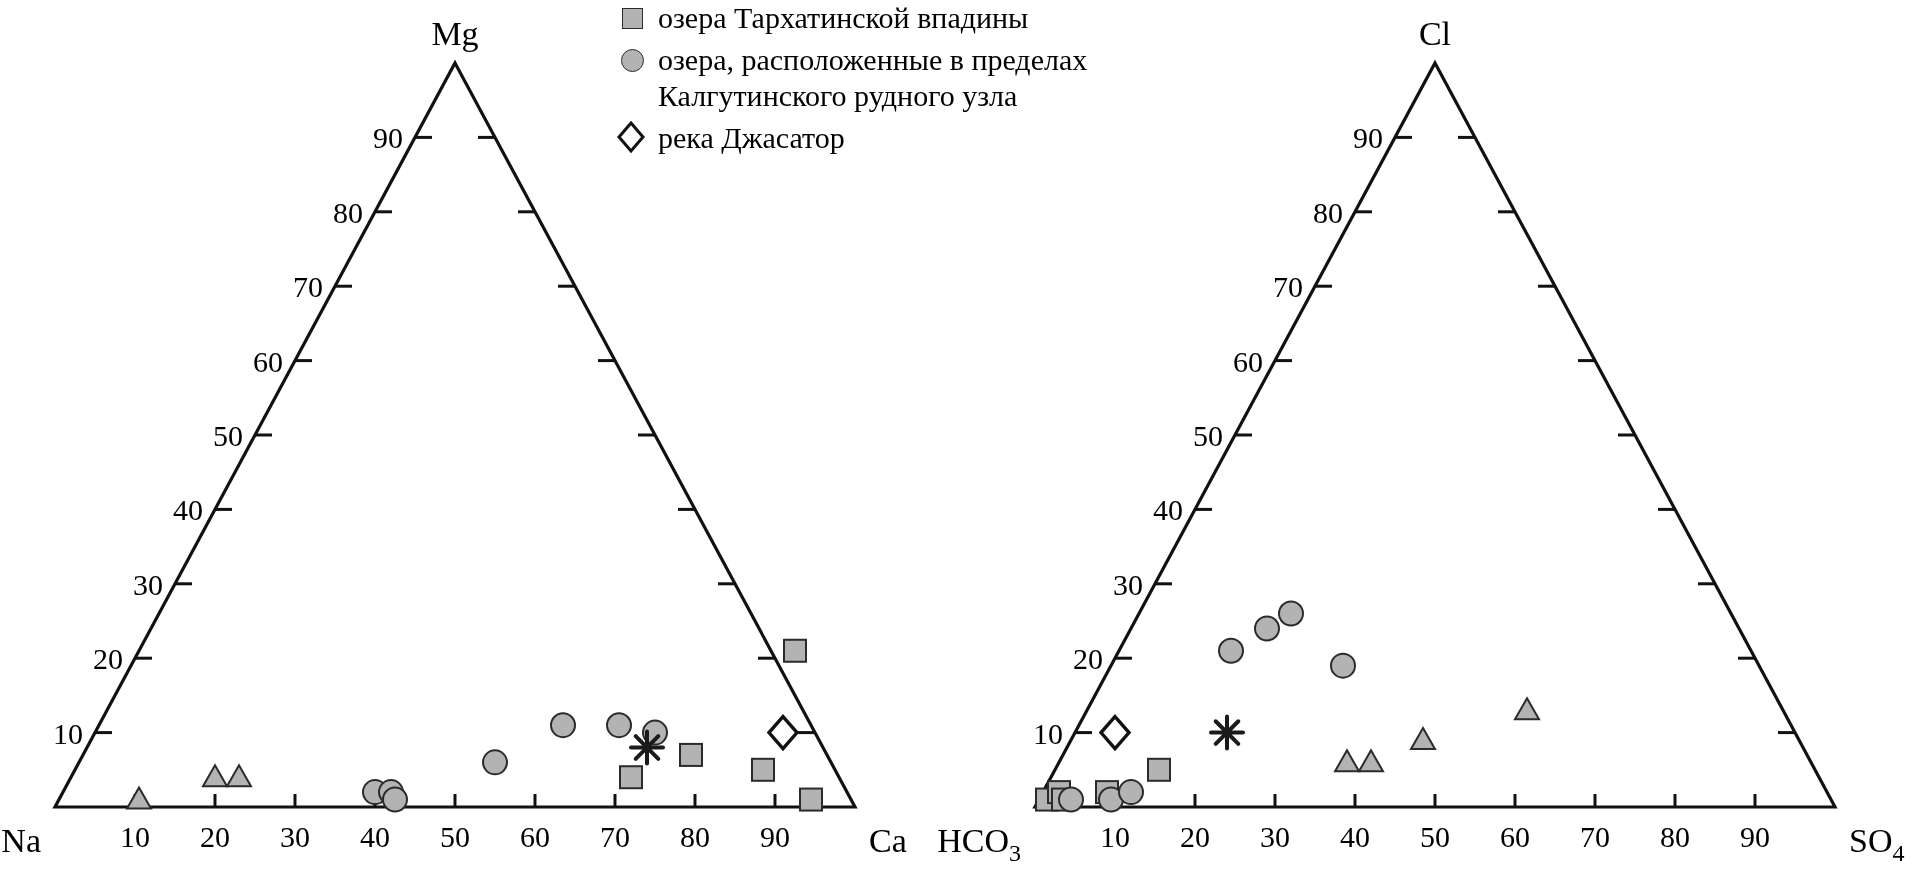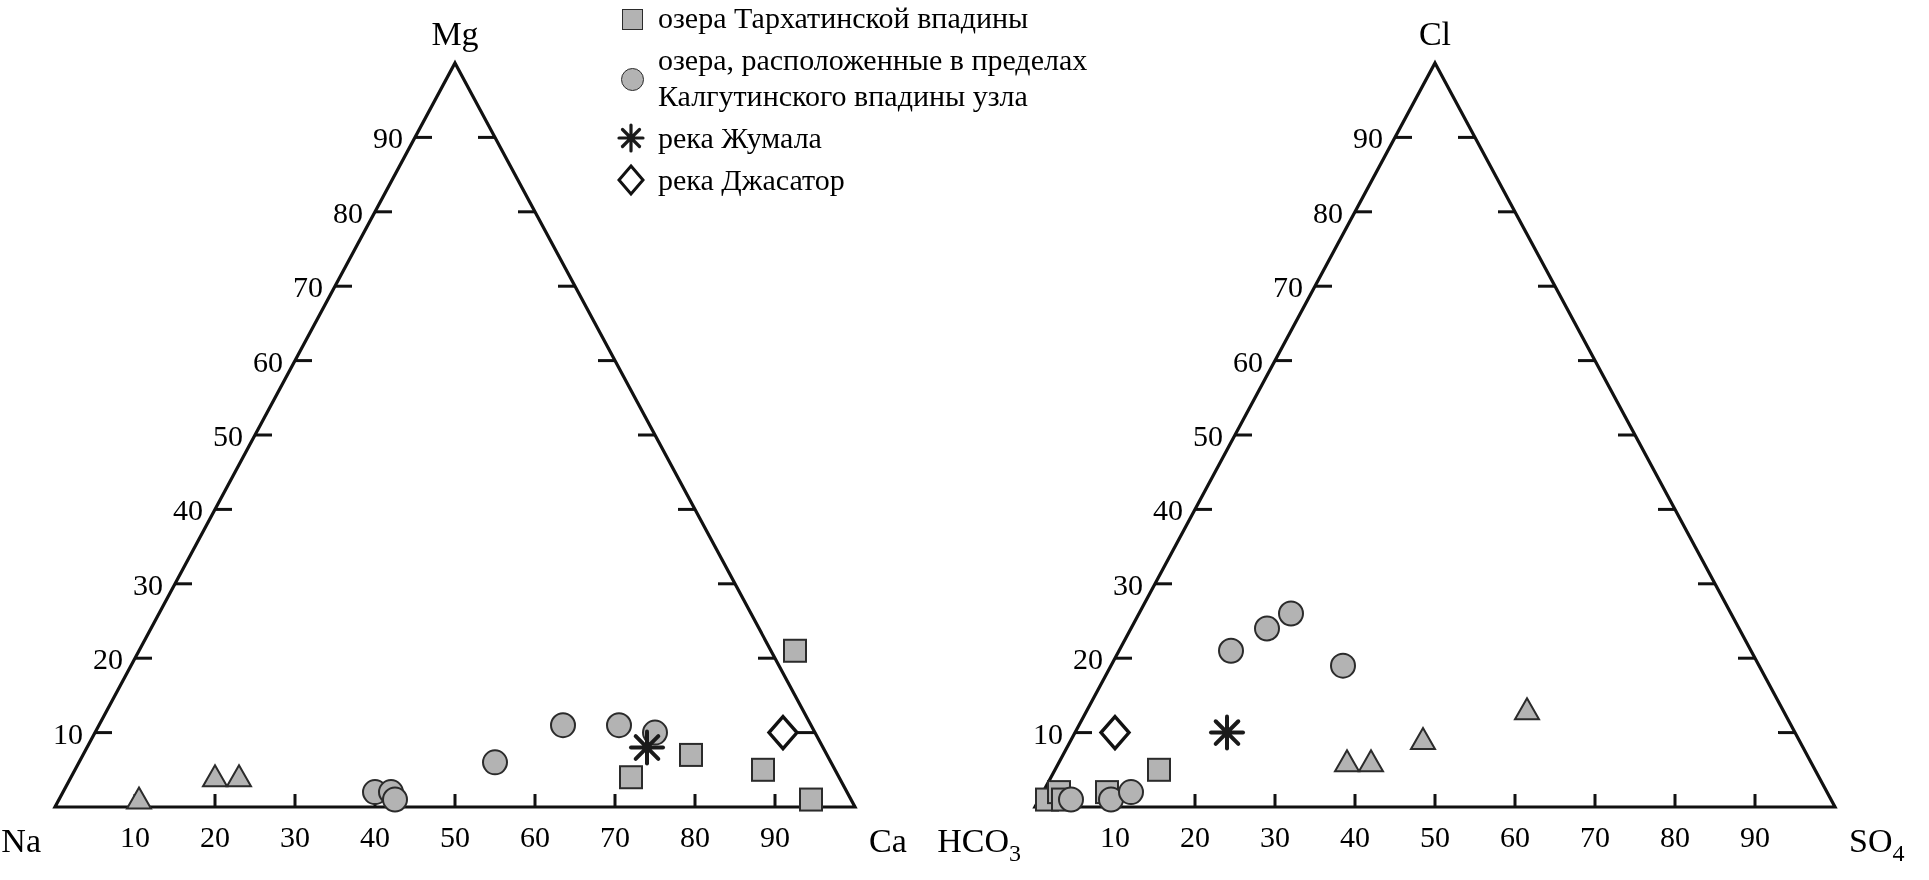--- a/index.html
+++ b/index.html
@@ -2,21 +2,21 @@
 <html><head>
 <meta charset="utf-8">
 <style>
   html,body{margin:0;padding:0;background:#ffffff;}
   body{width:1929px;height:880px;font-family:"Liberation Serif",serif;color:#000;position:relative;overflow:hidden;}
   .stage{position:absolute;left:0;top:0;width:1929px;height:880px;}
   svg.tern{position:absolute;top:0;left:0;overflow:visible;}
   .axlabel{font-family:"Liberation Serif",serif;font-size:34px;}
   .ticklabel{font-family:"Liberation Serif",serif;font-size:30px;}
   .legend{position:absolute;left:612px;top:0px;width:700px;}
-  .legend-row{display:flex;align-items:center;margin-bottom:6px;}
+  .legend-row{display:flex;align-items:flex-start;margin-bottom:6px;}
   .legend-sym{width:46px;min-width:46px;height:34px;position:relative;}
   .legend-txt{font-family:"Liberation Serif",serif;font-size:30px;line-height:36px;}
   .sym-square{position:absolute;left:10px;top:8px;width:19px;height:19px;background:#b3b3b3;border:1.6px solid #2b2b2b;}
   .sym-circle{position:absolute;left:9px;top:7px;width:21px;height:21px;border-radius:50%;background:#b3b3b3;border:1.6px solid #2b2b2b;}
 </style>
 </head>
 <body>
 
 <div class="stage">
 
@@ -24,35 +24,21 @@
     <div class="legend-row">
       <span class="legend-sym">
           <span class="sym-square"></span>
         </span>
       <span class="legend-txt">озера Тархатинской впадины</span>
     </div>
     <div class="legend-row">
       <span class="legend-sym">
           <span class="sym-circle"></span>
         </span>
-      <span class="legend-txt" style="max-width:620px">озера, расположенные в пределах Калгутинского впадины узла</span>
-    </div>
-    <div class="legend-row">
-      <span class="legend-sym">
-        <svg width="46" height="34">
-          <g stroke="#1a1a1a" stroke-width="3.2" stroke-linecap="round">
-            <line x1="19" y1="4" x2="19" y2="30"></line>
-              <line x1="7" y1="17" x2="31" y2="17"></line>
-            <line x1="10.5" y1="8.5" x2="27.5" y2="25.5"></line>
-              <line x1="27.5" y1="8.5" x2="10.5" y2="25.5"></line>
-          </g>
-          <circle cx="19" cy="17" r="4.2" fill="#1a1a1a"></circle>
-        </svg>
-      </span>
-      <span class="legend-txt">река Жумала</span>
+      <span class="legend-txt" style="max-width:620px">озера, расположенные в пределах Калгутинского рудного узла</span>
     </div>
     <div class="legend-row">
       <span class="legend-sym">
         <svg width="46" height="34">
             <polygon points="19,3 31,17 19,31 7,17" fill="#ffffff" stroke="#111111" stroke-width="3"></polygon>
           </svg>
       </span>
       <span class="legend-txt">река Джасатор</span>
     </div>
   </div>

